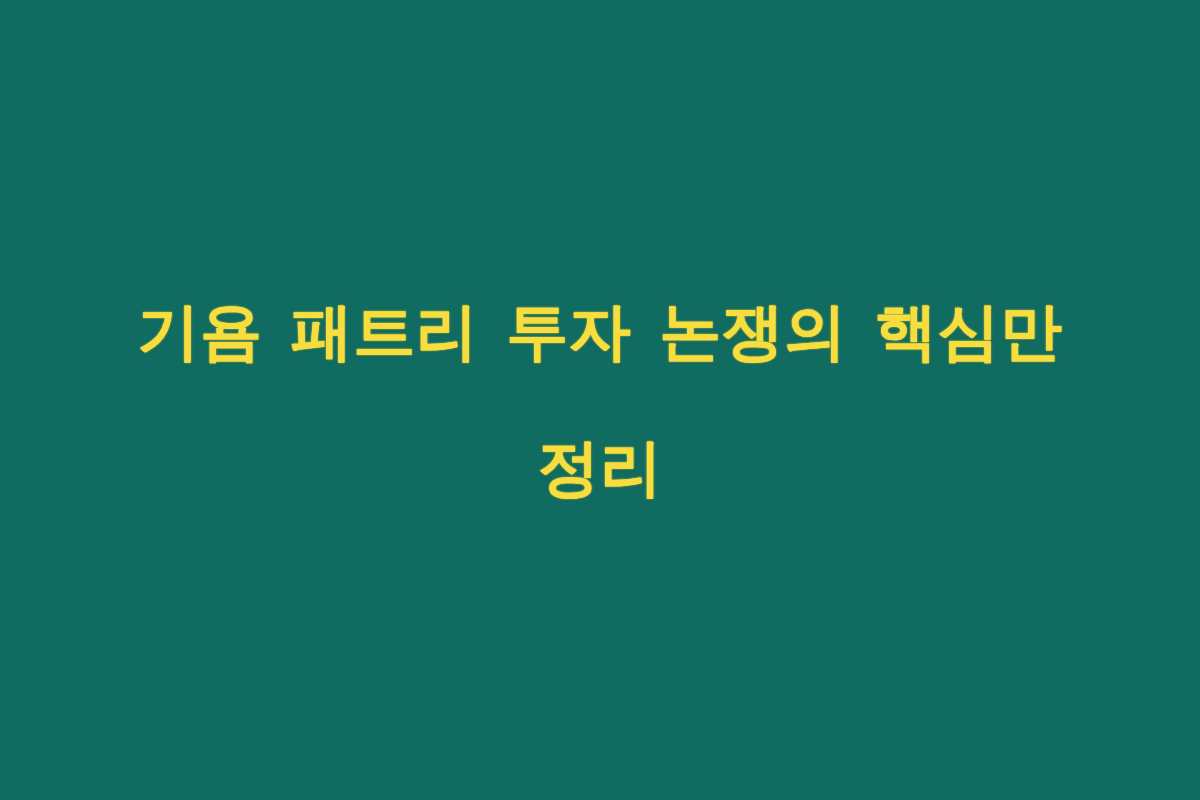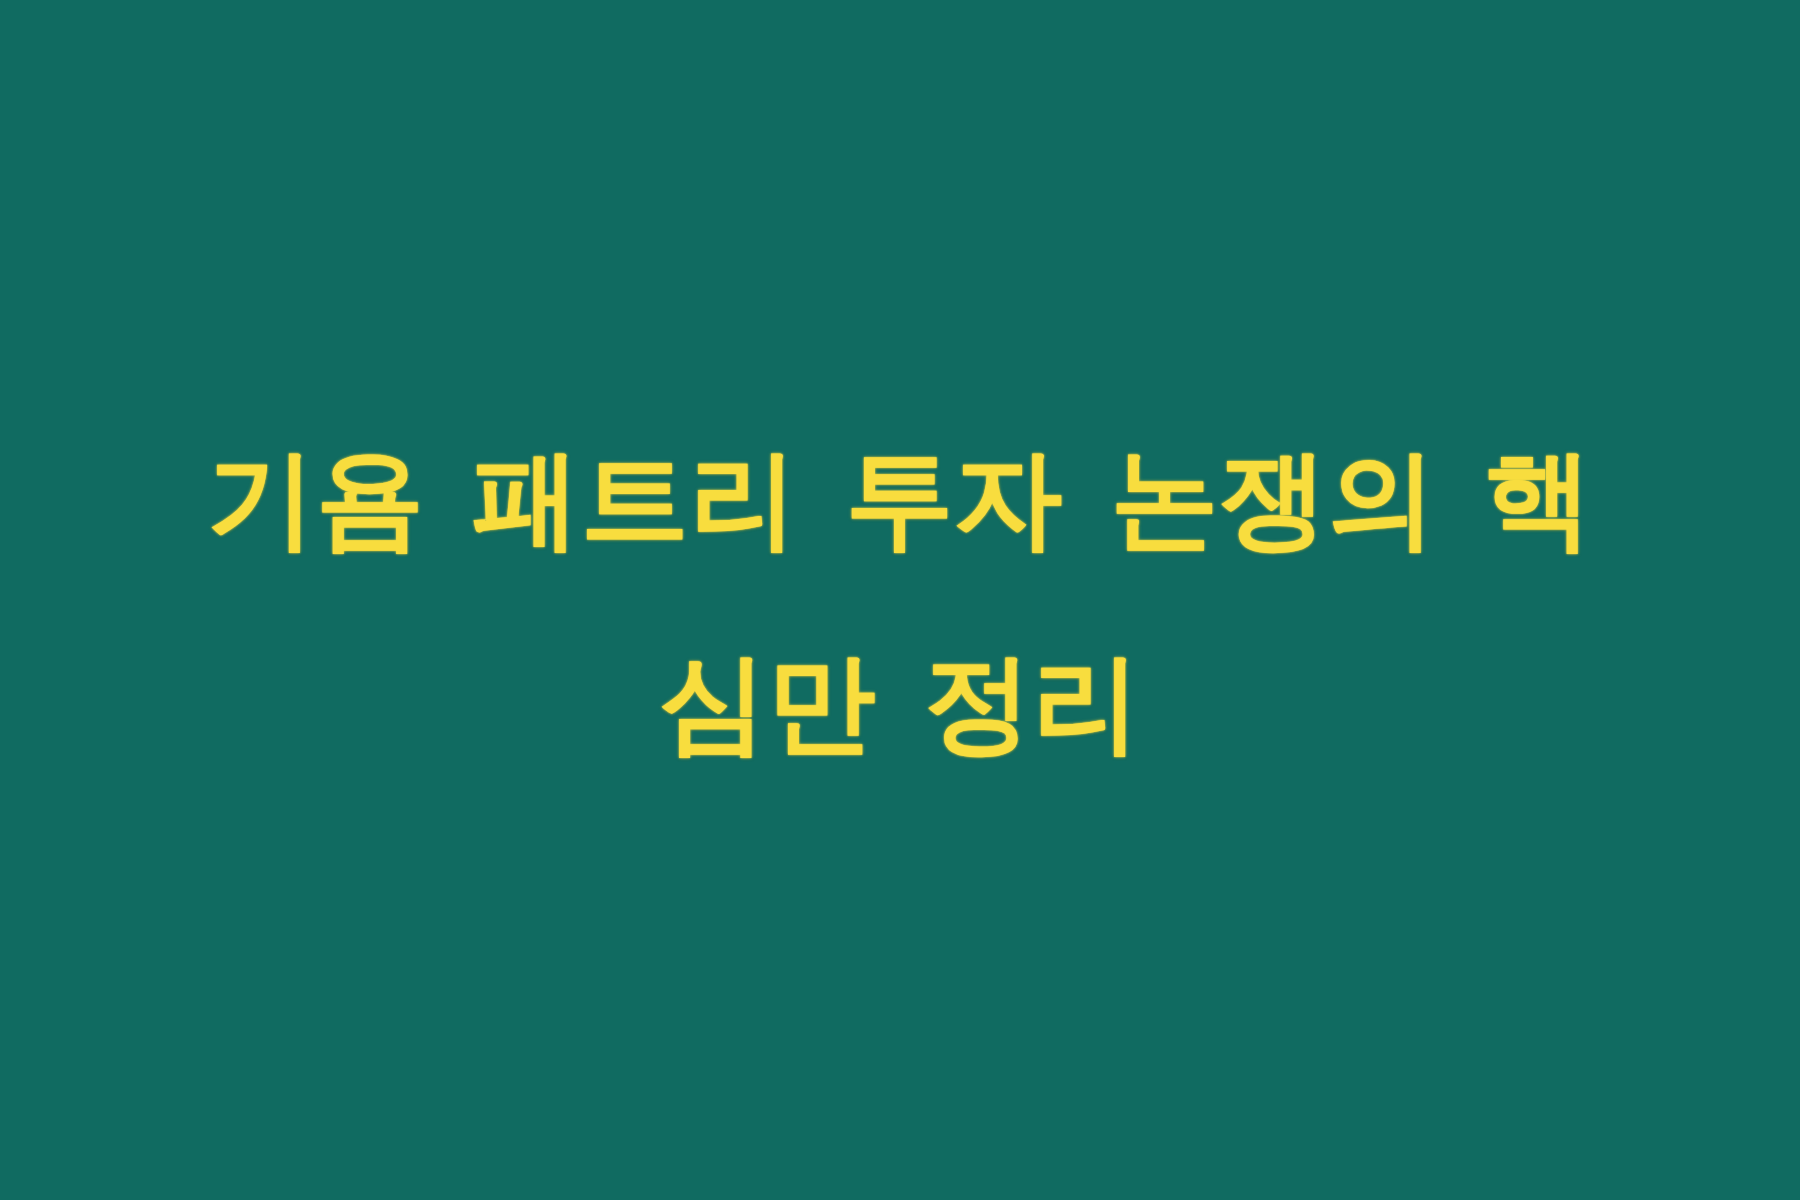--- a/index.html
+++ b/index.html
@@ -33,21 +33,21 @@
     display: block;
     text-align: center;
   }
 
   .headline {
     margin: 0;
     padding: 0;
     display: block;
     font-family: "DejaVu Sans", "Liberation Sans", sans-serif;
     font-weight: 700;
-    font-size: 72px;
+    font-size: 62px;
     line-height: 136px;
     letter-spacing: 0.5px;
     word-spacing: 6px;
     text-align: center;
     color: #f8dd3e; 
     
     text-shadow:
       0 0 1.2px currentColor,
       0 0 2.4px rgba(248, 221, 62, 0.55),
       0 1px 2px rgba(8, 60, 54, 0.28);

